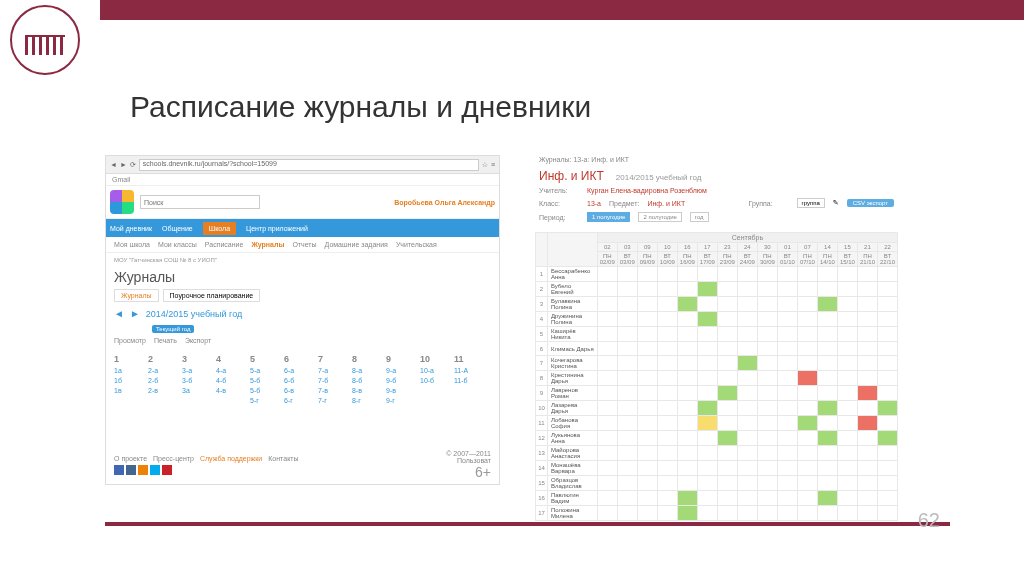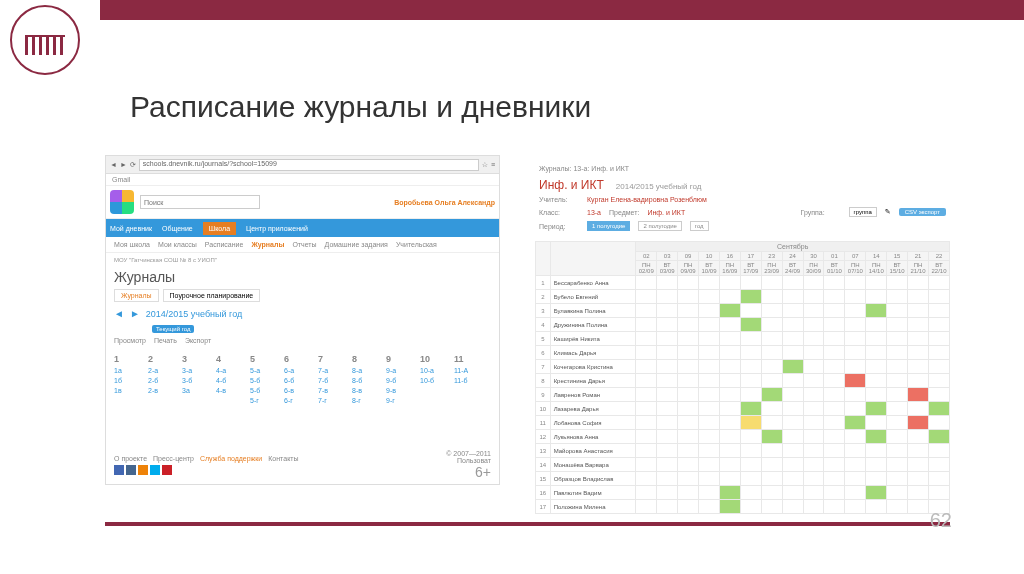--- a/index.html
+++ b/index.html
@@ -50,21 +50,21 @@
 .footer-links span { margin-right: 6px; }
 .footer-links .highlight { color: #e67e22; }
 .social-icons { display: flex; gap: 2px; margin-top: 3px; }
 .social-icons span { width: 10px; height: 10px; background: #4267B2; display: inline-block; }
 .social-icons span:nth-child(2) { background: #45668e; }
 .social-icons span:nth-child(3) { background: #ee8208; }
 .social-icons span:nth-child(4) { background: #00aced; }
 .social-icons span:nth-child(5) { background: #cb2027; }
 .age-badge { font-size: 14px; color: #999; }
 
-.screenshot-right { position: absolute; top: 161px; left: 535px; width: 415px; height: 355px; font-size: 7px; background: #fff; }
+.screenshot-right { position: absolute; top: 152px; left: 535px; width: 363px; height: 355px; font-size: 7px; background: #fff; }
 .breadcrumb { font-size: 7px; color: #888; padding: 4px; }
 .subject-title { font-size: 12px; color: #c0392b; padding: 2px 4px; }
 .year-label { font-size: 8px; color: #999; }
 .teacher-row, .class-info-row, .period-row { display: flex; gap: 8px; padding: 2px 4px; font-size: 7px; align-items: center; }
 .teacher-row .label, .class-info-row .label, .period-row .label { color: #888; width: 40px; }
 .link-text { color: #c0392b; }
 .period-btn { border: 1px solid #ccc; padding: 1px 4px; font-size: 6px; color: #888; }
 .period-btn.active { background: #5dade2; color: #fff; border-color: #5dade2; }
 .group-sel { border: 1px solid #ccc; padding: 1px 4px; font-size: 6px; }
 .csv-btn { background: #5dade2; color: #fff; padding: 1px 6px; font-size: 6px; border-radius: 2px; }
@@ -74,21 +74,21 @@
 .grade-table th { background: #f5f5f5; color: #888; font-weight: normal; }
 .grade-table .month-header { background: #f0f0f0; font-size: 7px; }
 .grade-table .student-name { text-align: left; color: #555; width: 82px; padding-left: 3px; }
 .grade-table .row-num { width: 14px; color: #888; }
 .grade-cell { width: 20px; height: 14px; }
 .grade-g { background: #a3d977; }
 .grade-y { background: #f7dc6f; }
 .grade-r { background: #ec7063; }
 
 .bottom-rule { position: absolute; bottom: 48px; left: 105px; width: 845px; height: 4px; background: #8b2942; }
-.page-num { position: absolute; bottom: 42px; right: 72px; font-size: 20px; color: #bbb; }
+.page-num { position: absolute; bottom: 42px; right: 84px; font-size: 20px; color: #bbb; }
 </style>
 </head>
 <body>
 
 <div class="top-bar"></div>
 <div class="logo">
   <div class="logo-circle">
       <div class="logo-building"></div>
     </div>
 </div>

